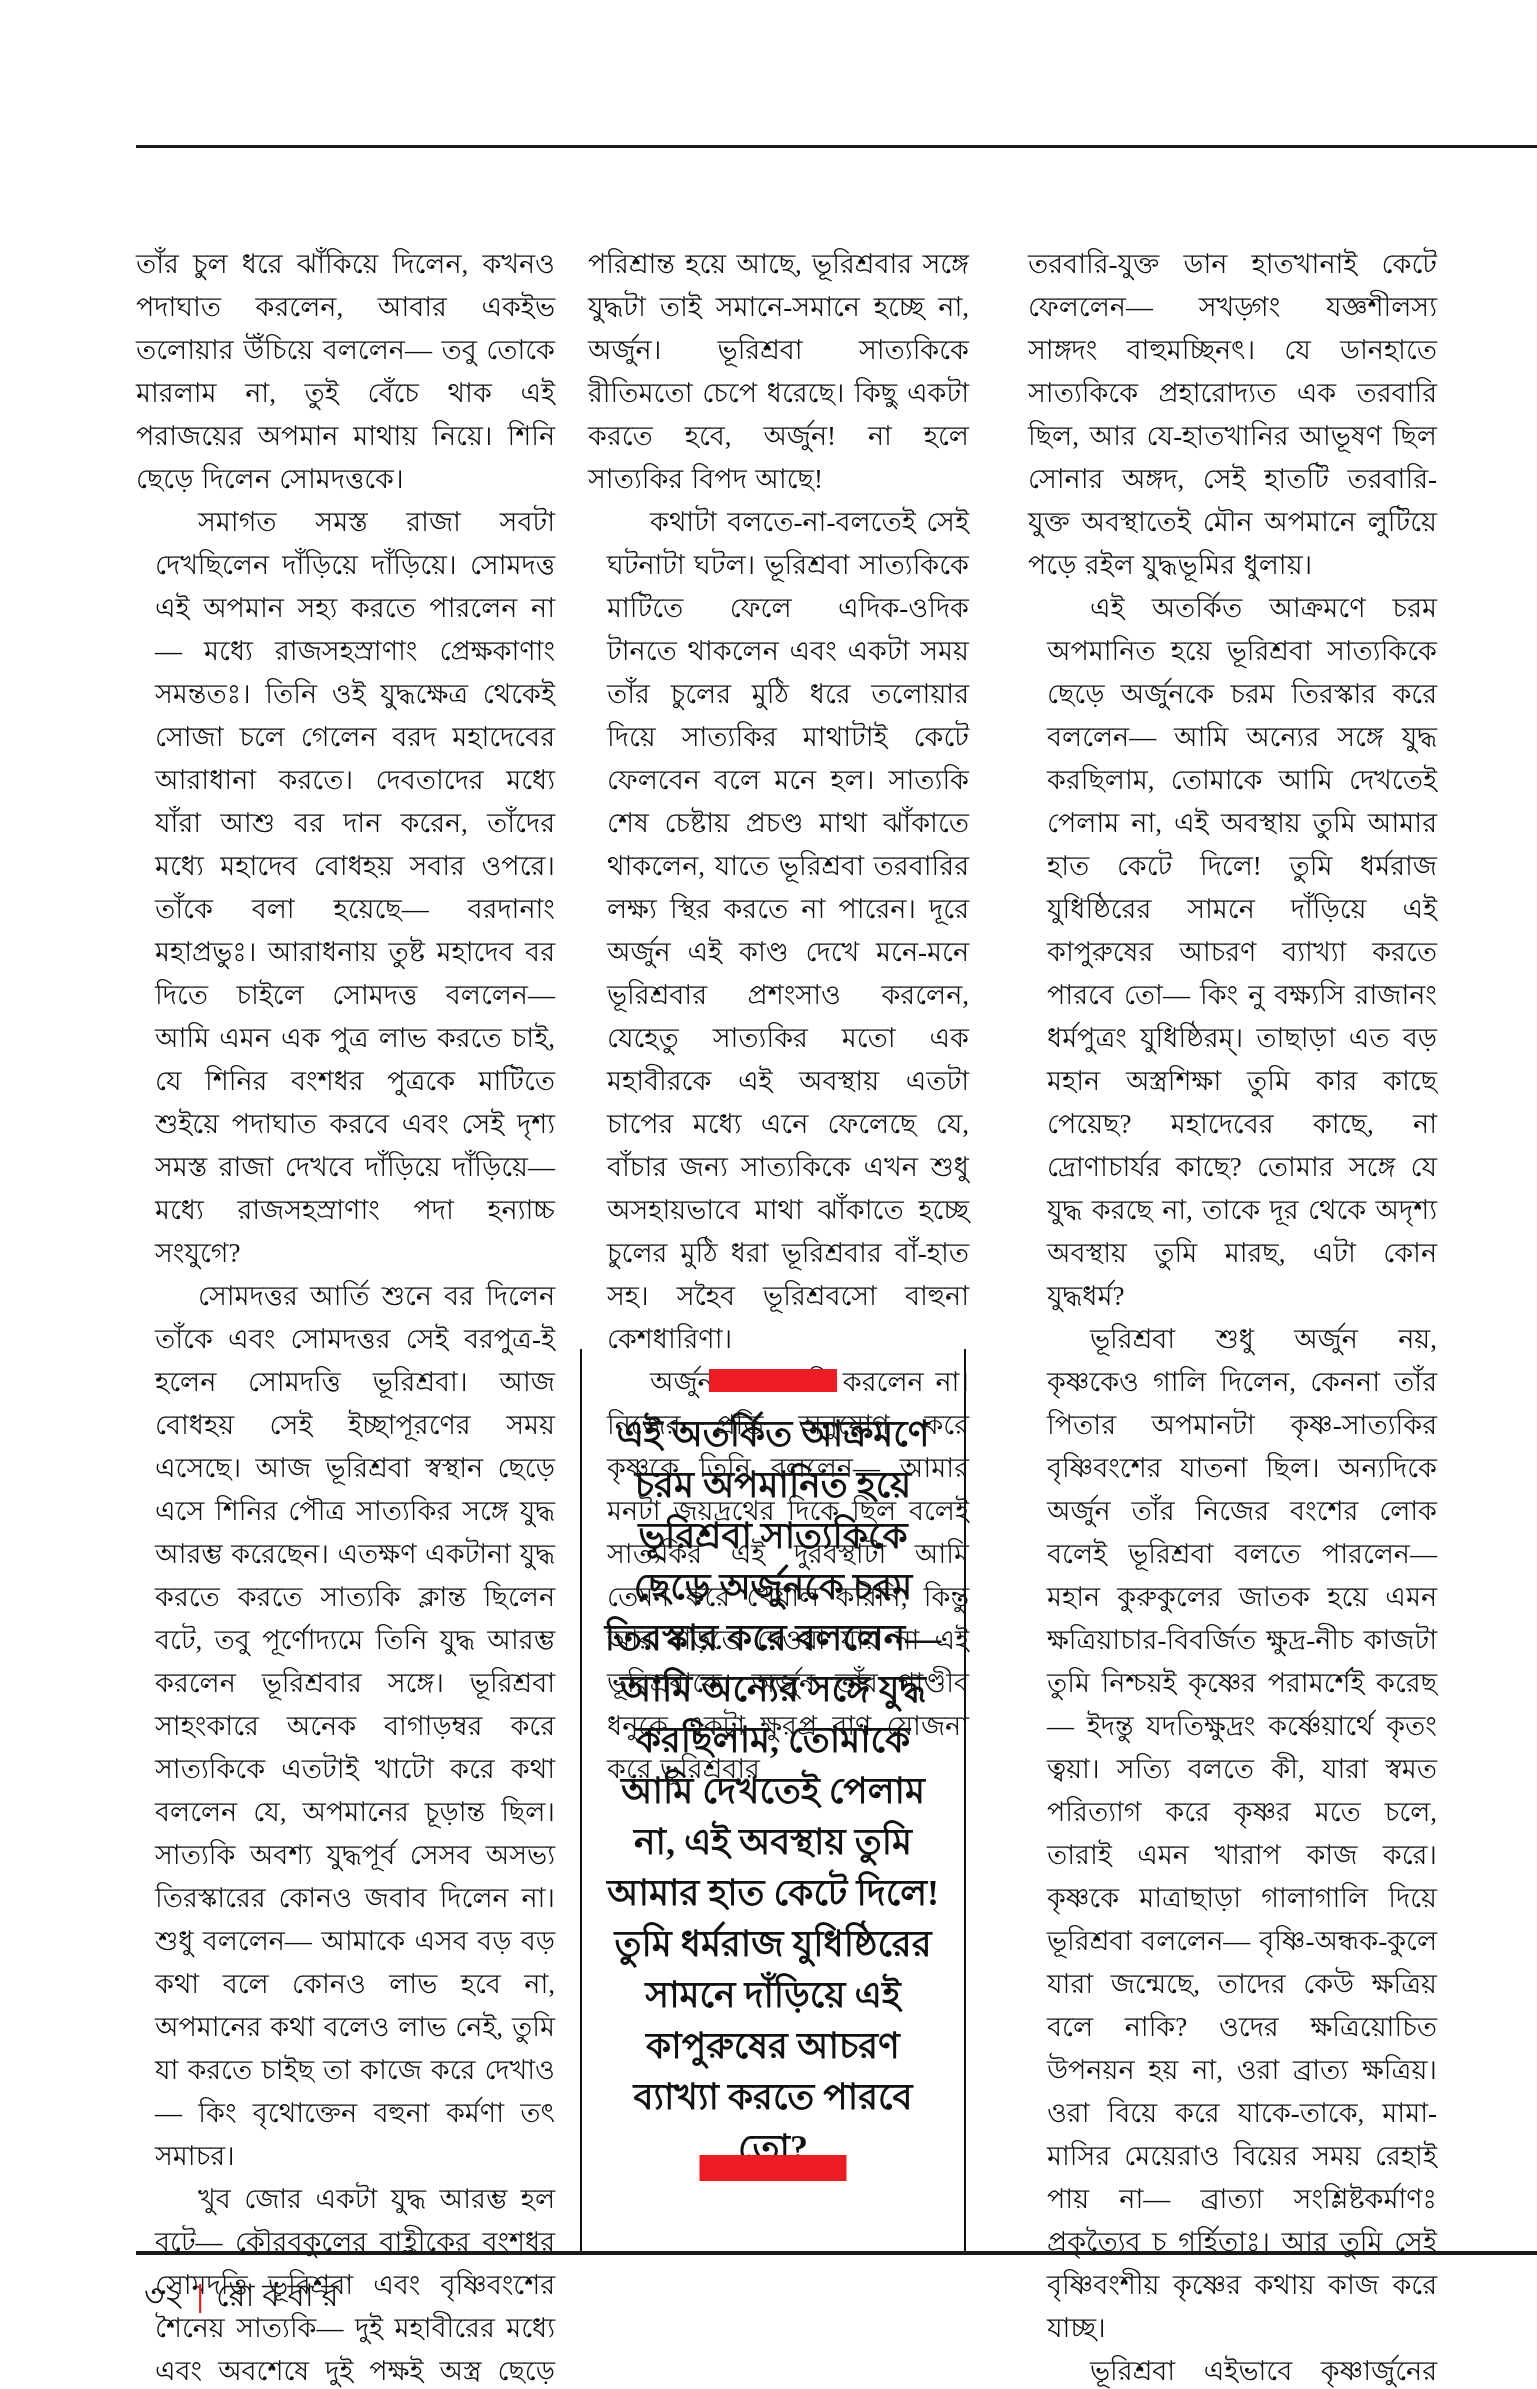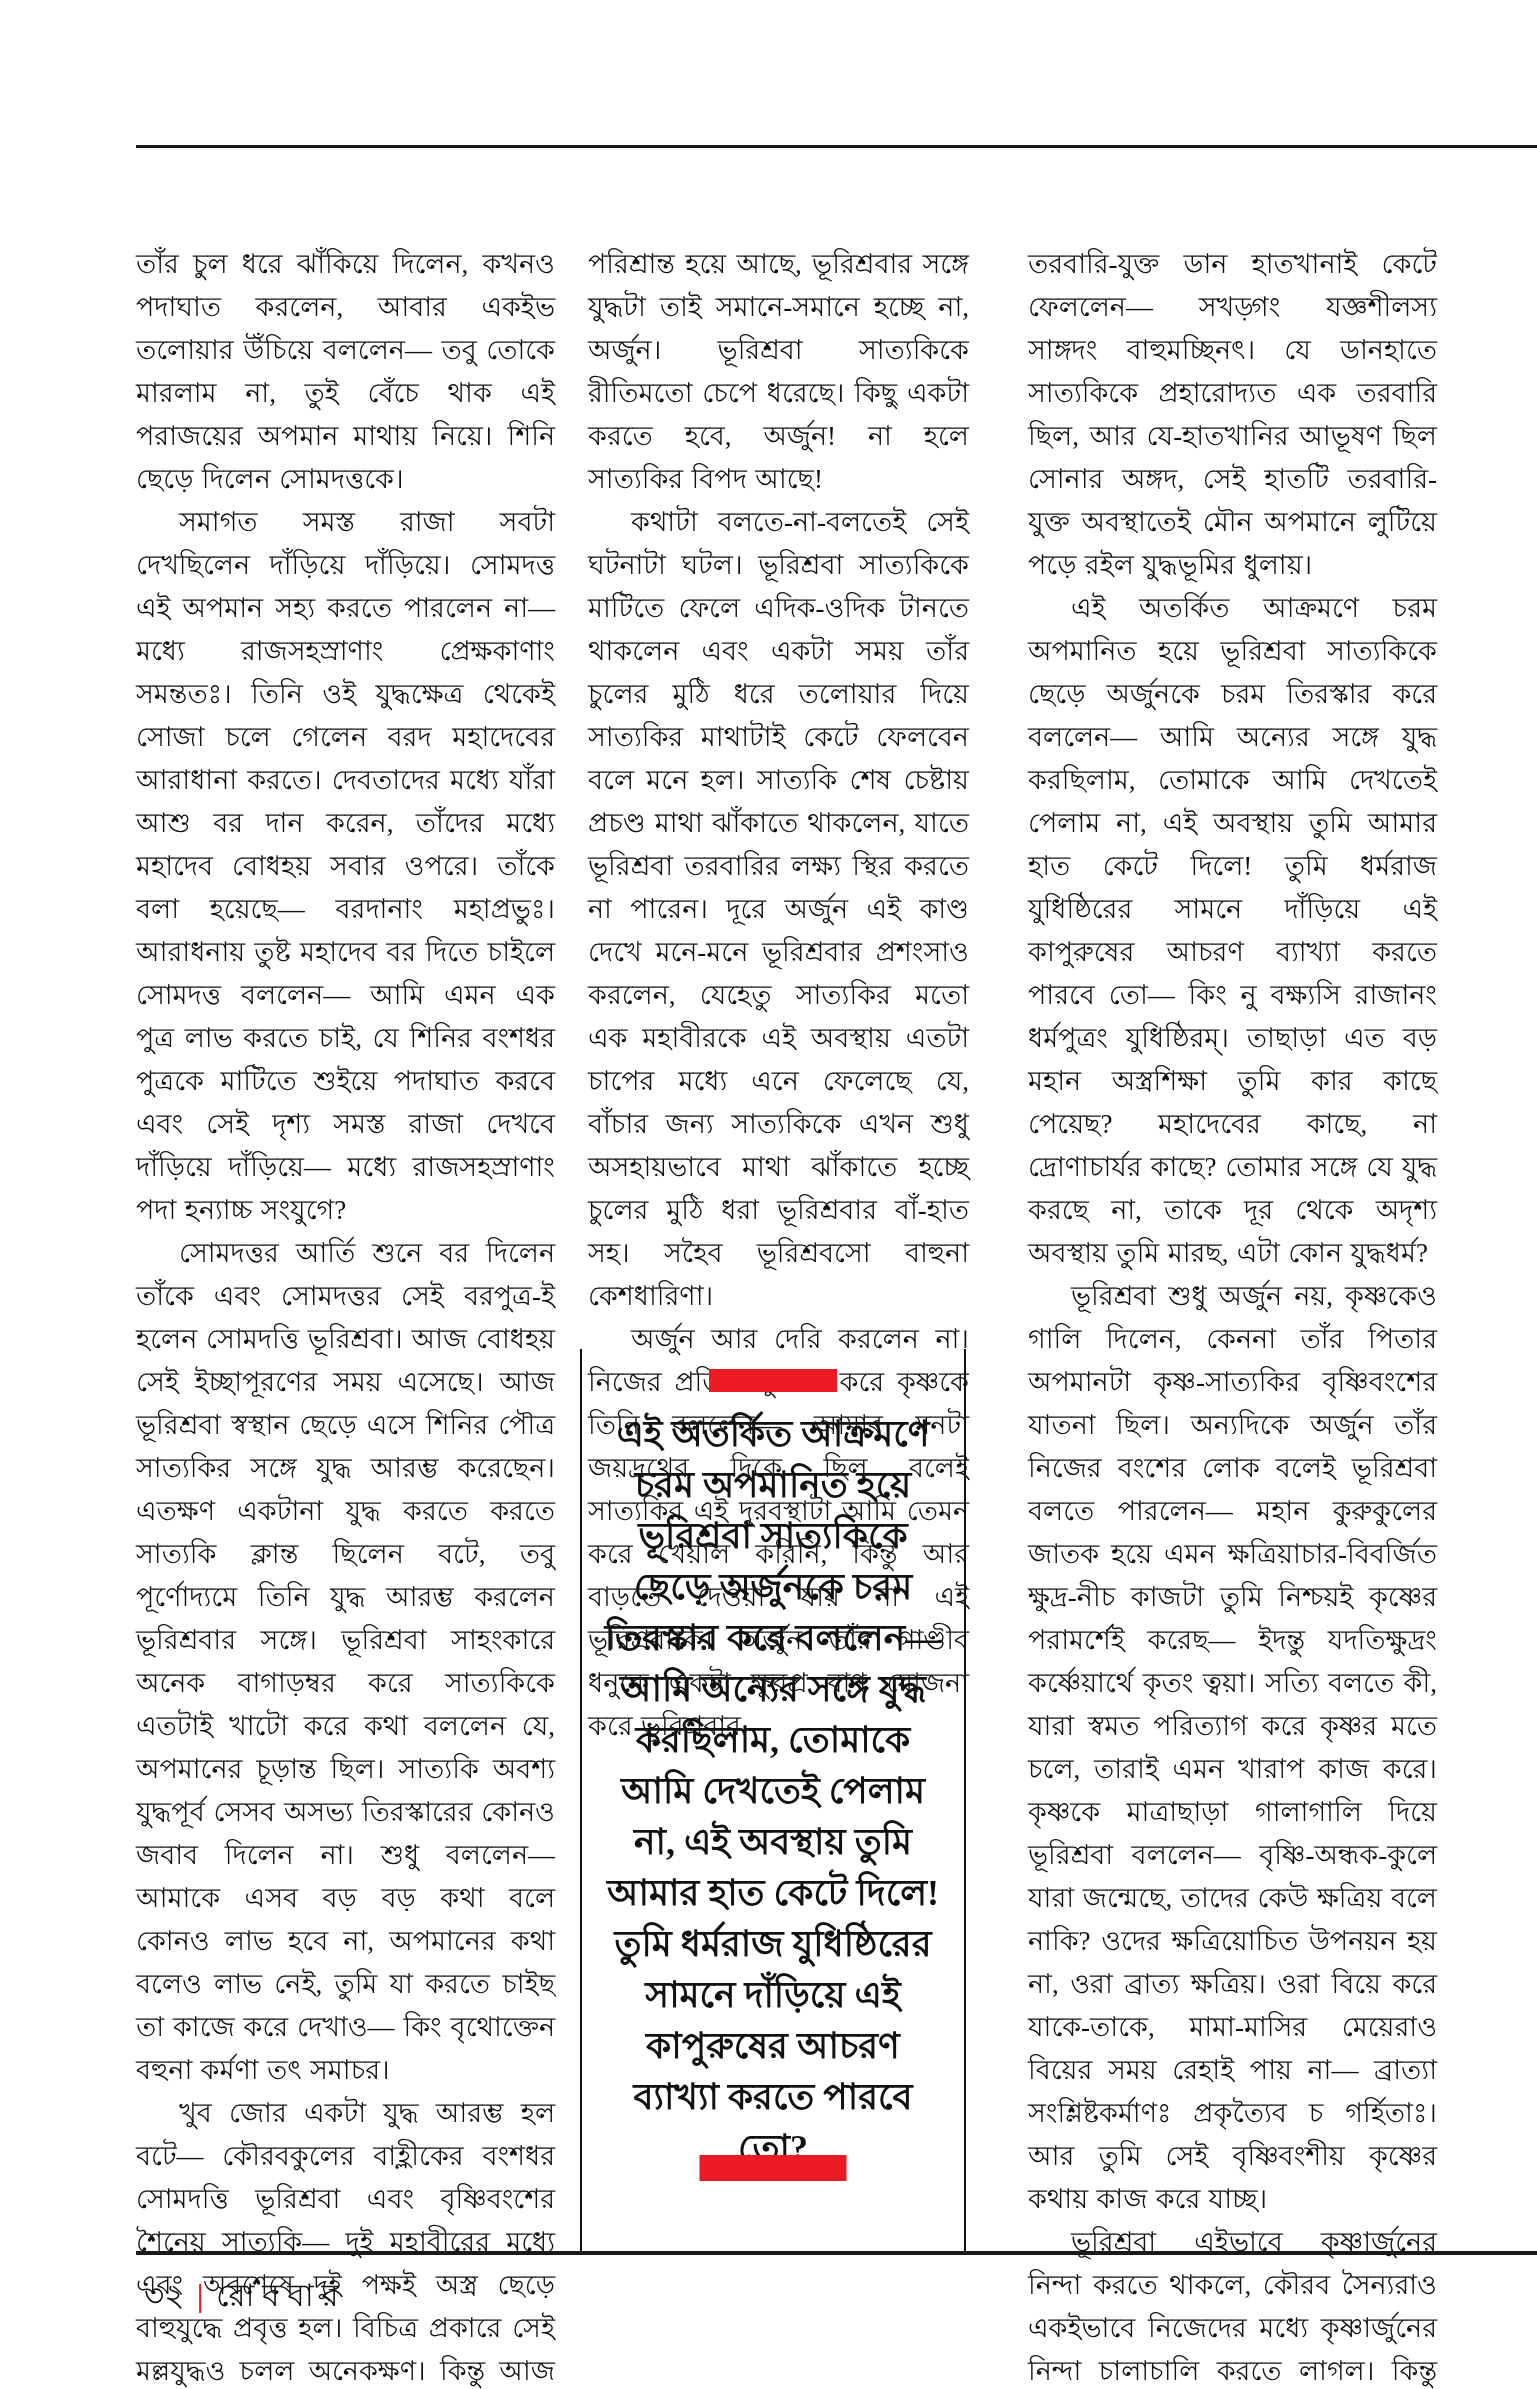--- a/index.html
+++ b/index.html
@@ -27,21 +27,21 @@
   .col {
     position: absolute;
     top: 243px;
     font-size: 27px;
     line-height: 43px;
     text-align: justify;
     letter-spacing: 0;
     word-spacing: 1.6px;
   }
   .col p { margin: 0; }
-  .col p + p { text-indent: 43px; }
+  .col p + p { text-indent: 43px; margin-left: 19px; }
   .col-left   { left: 136px;  width: 419px; }
   .col-middle { left: 588px;  width: 381px; }
   .col-right  { left: 1028px; width: 409px; }
 
   .pullquote-box {
     position: absolute;
     left: 580px;
     top: 1349px;
     width: 386px;
     height: 904px;

